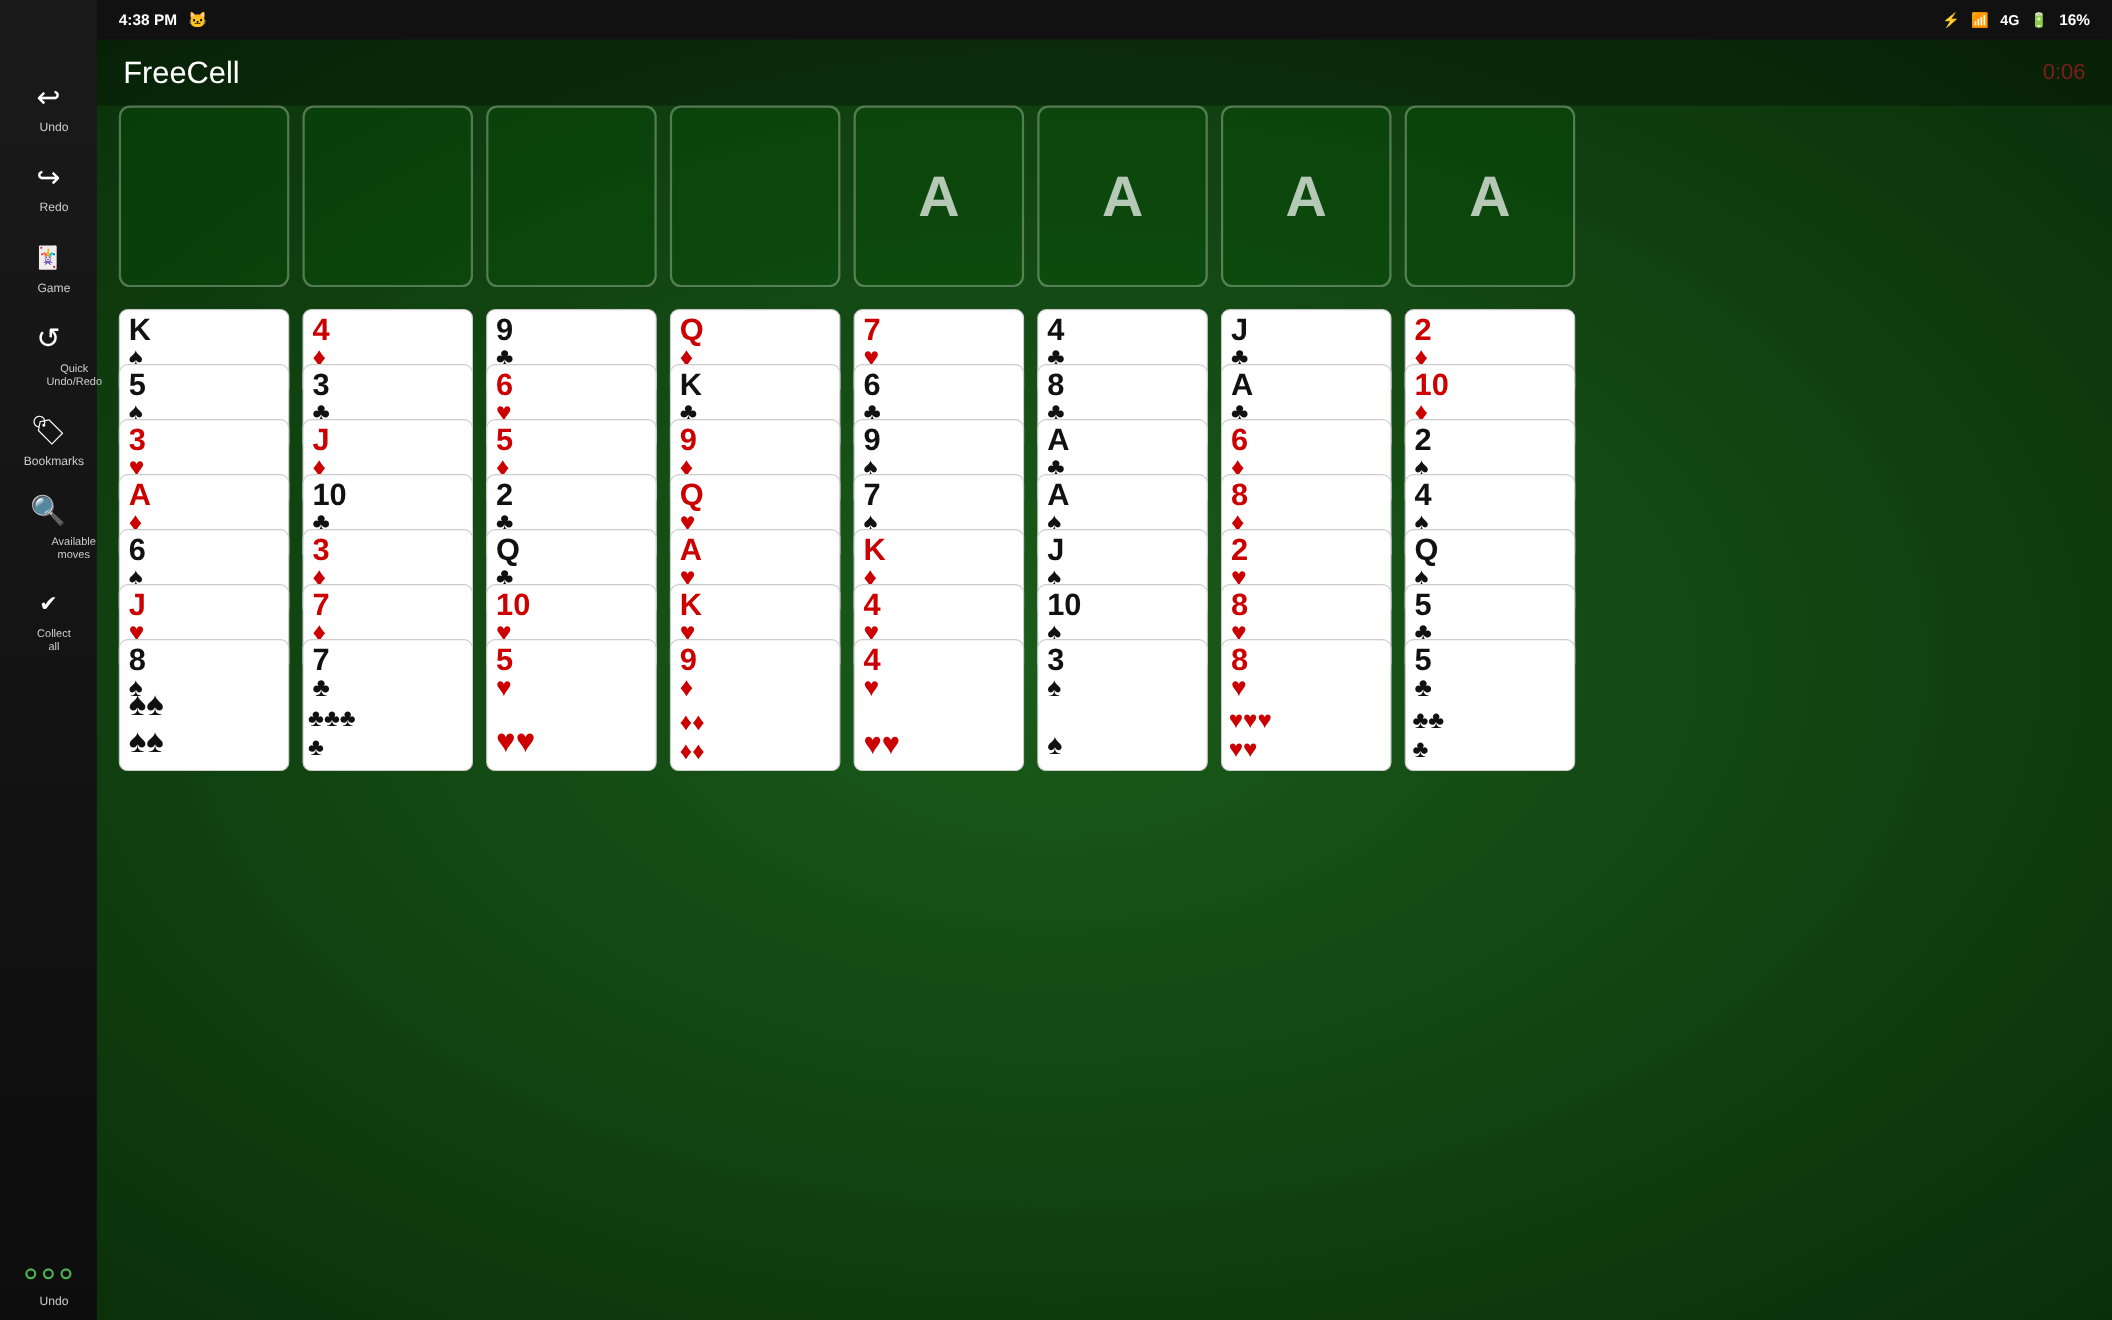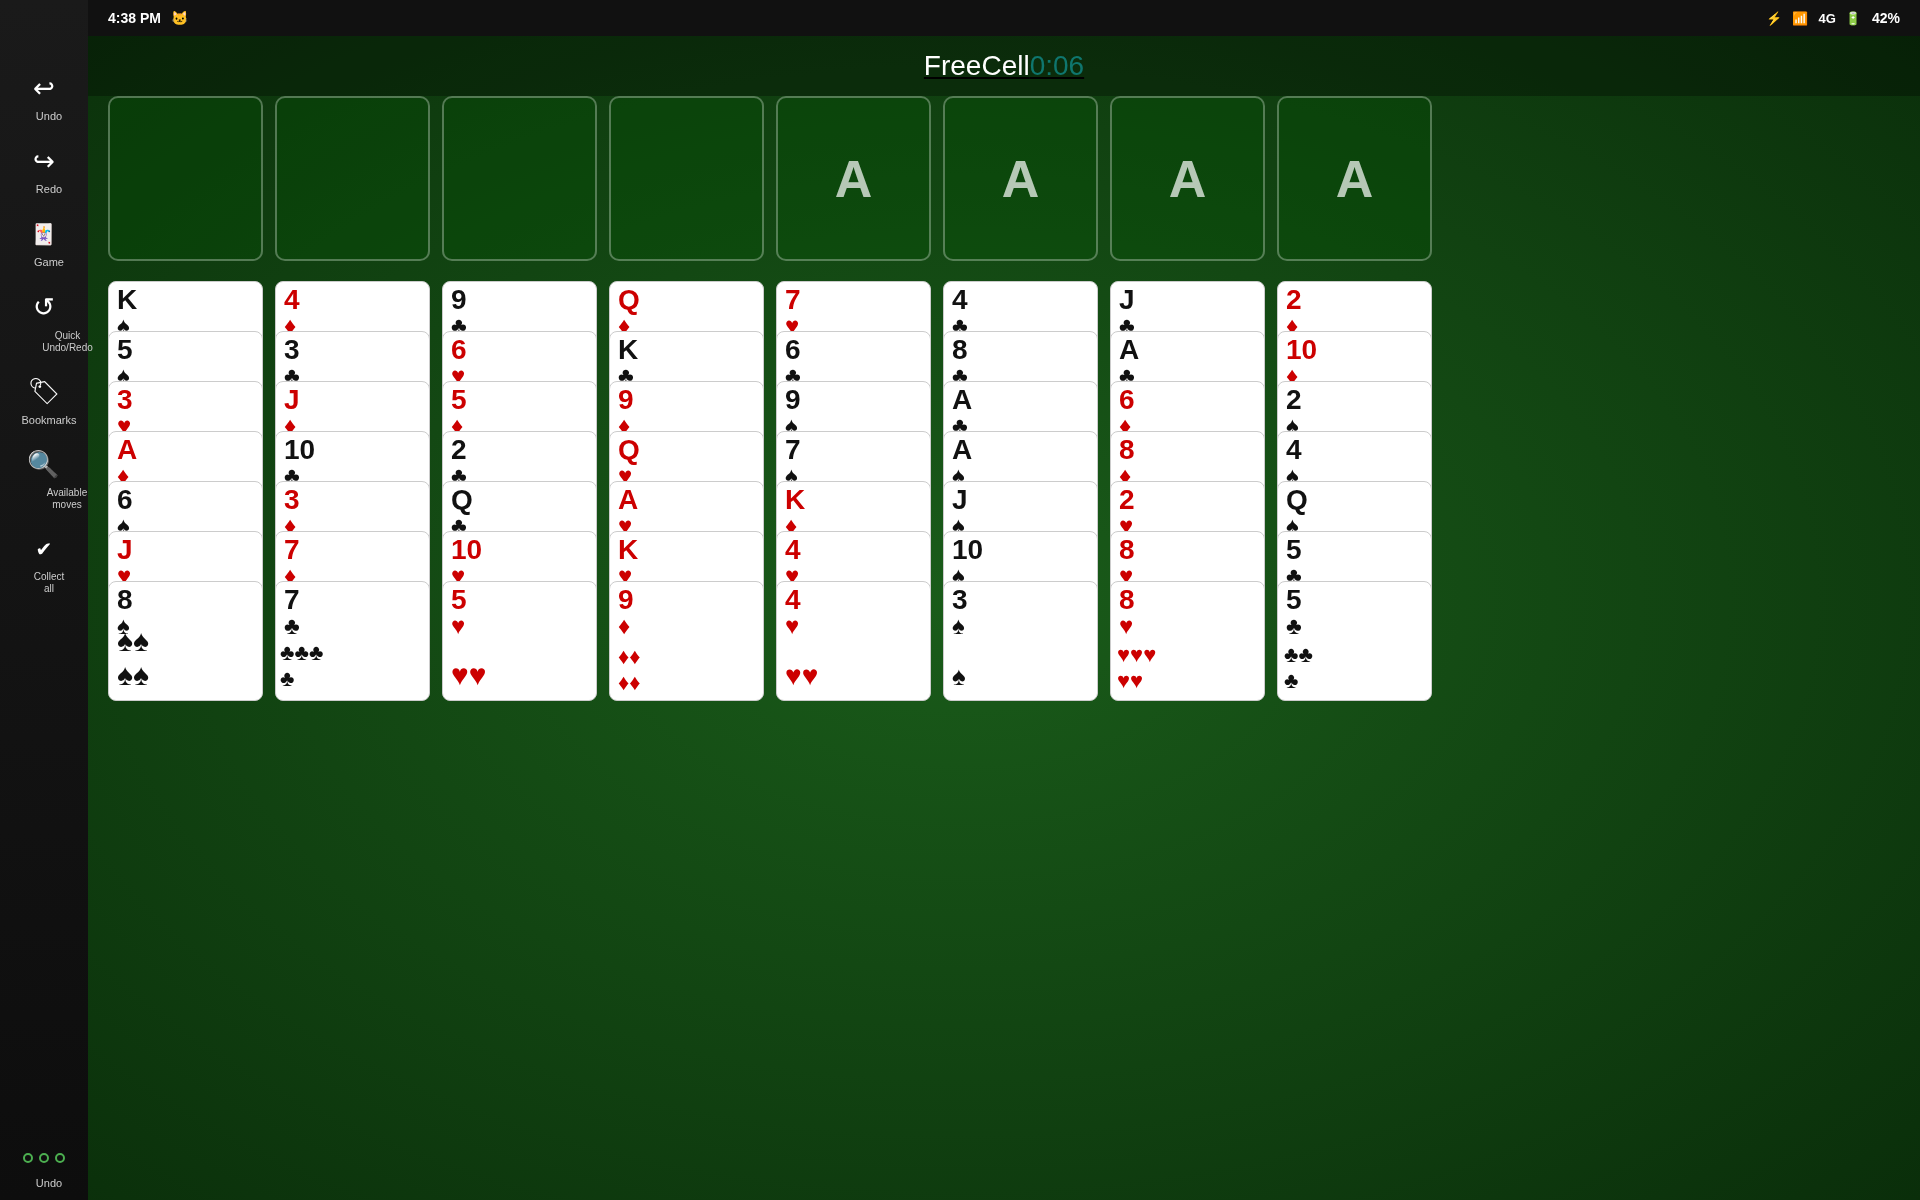--- a/index.html
+++ b/index.html
@@ -93,23 +93,22 @@
     .status-left { display: flex; align-items: center; gap: 10px; }
     .status-right { display: flex; align-items: center; gap: 10px; }
     .status-icon { font-size: 13px; }
 
     
     #header {
       height: 60px;
       background: rgba(0,0,0,0.3);
       display: flex;
       align-items: center;
-      justify-content: center;
+      justify-content: space-between;
       padding: 0 24px;
-      text-decoration: underline;
     }
 
     
     #game-board {
       flex: 1;
       padding: 0 20px 10px 20px;
       display: flex;
       flex-direction: column;
       gap: 10px;
     }
@@ -251,27 +250,27 @@
   <div id="status-bar">
     <div class="status-left">
       <span>4:38 PM</span>
       <span>🐱</span>
     </div>
     <div class="status-right">
       <span class="status-icon">⚡</span>
       <span class="status-icon">📶</span>
       <span class="status-icon">4G</span>
       <span class="status-icon">🔋</span>
-      <span>42%</span>
+      <span>16%</span>
     </div>
   </div>
 
   <div id="header">
     <div style="color:white;font-size:28px;">FreeCell</div>
-    <div style="color:#0f766e;font-size:28px;">0:06</div>
+    <div style="color:#7f1d1d;font-size:20px;">0:06</div>
   </div>
 
   <div id="game-board">
 
     <div id="top-row">
       <div class="cell"></div>
       <div class="cell"></div>
       <div class="cell"></div>
       <div class="cell"></div>
       <div class="foundation-cell">A</div>

